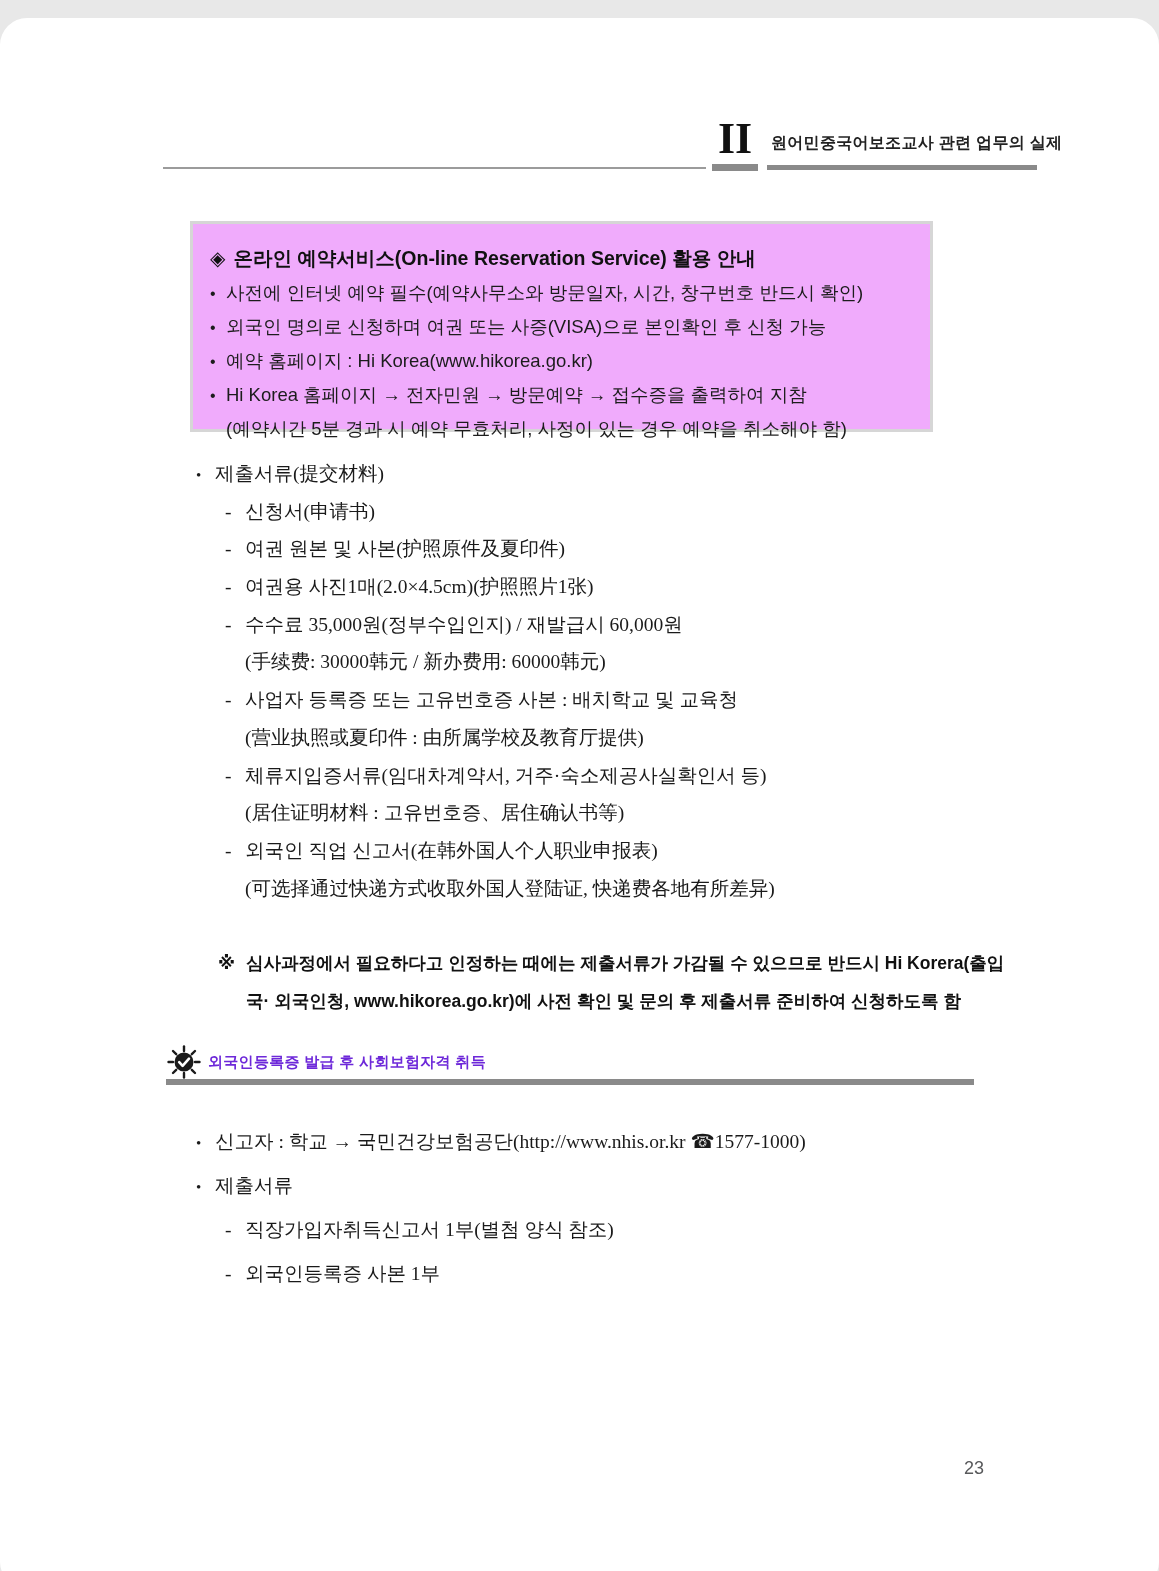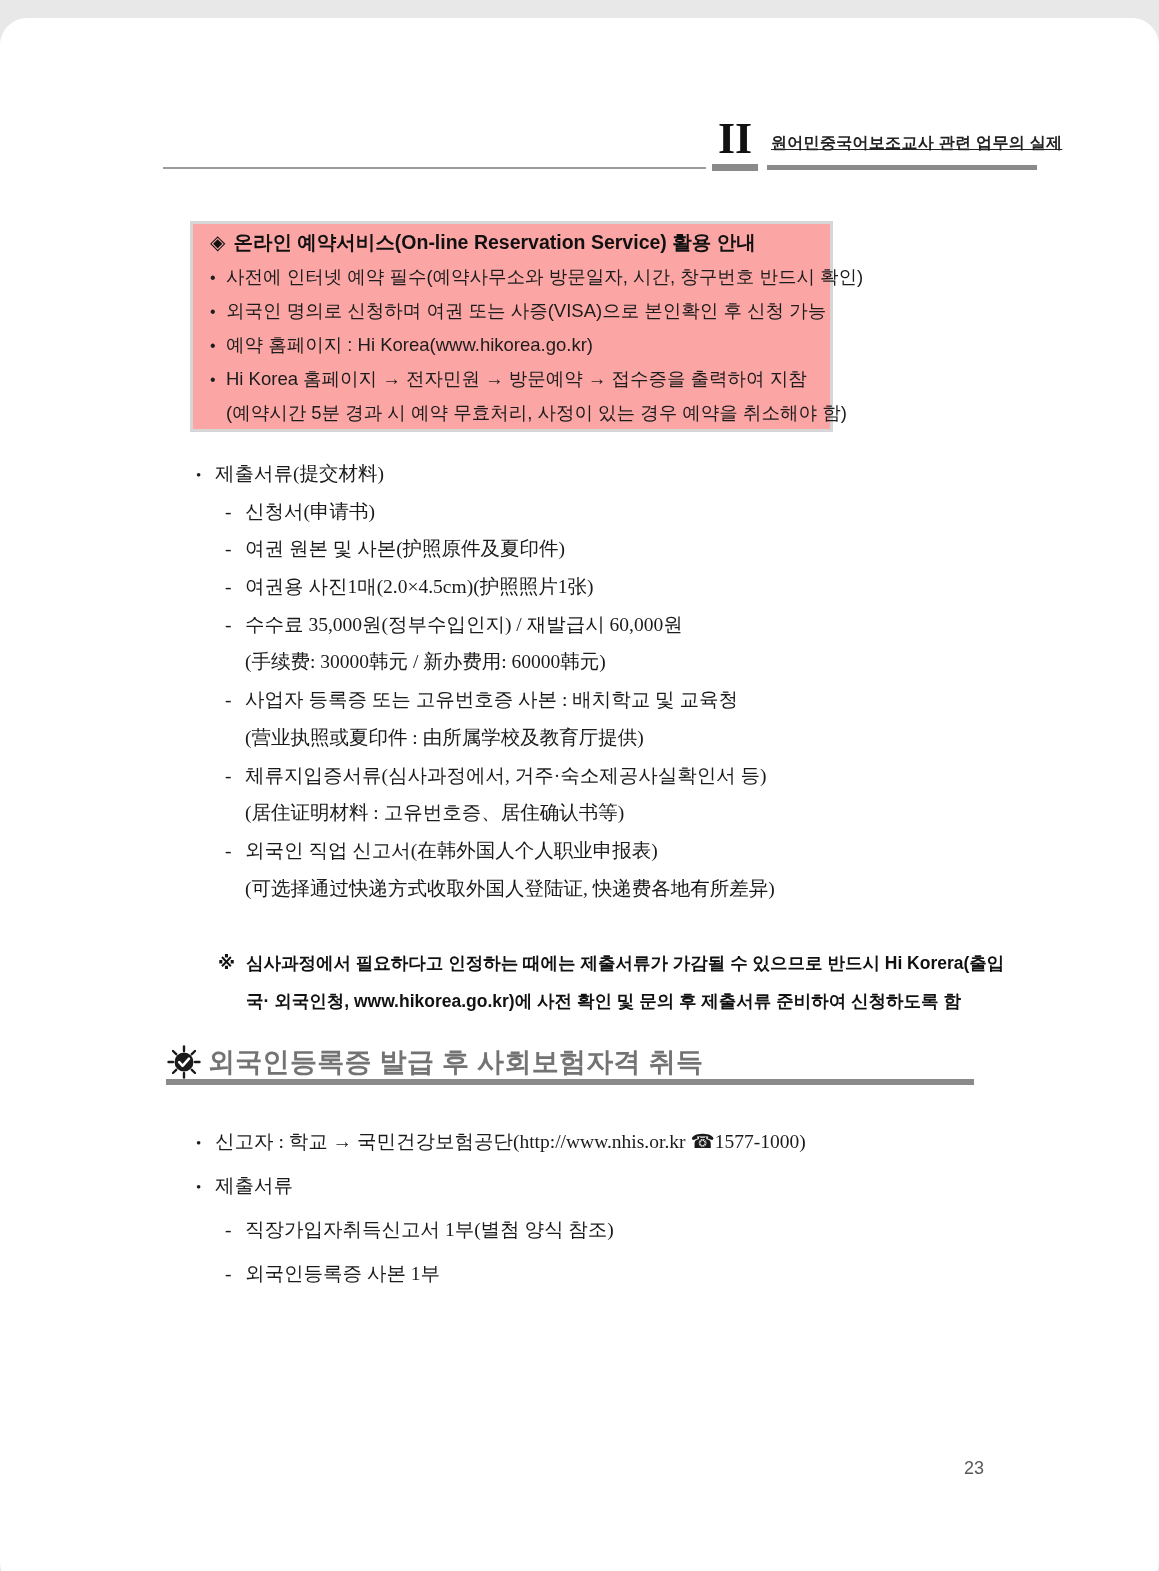--- a/index.html
+++ b/index.html
@@ -17,29 +17,29 @@
   .hdr-thin-rule{position:absolute;left:163px;top:149px;width:543px;height:2px;background:#9b9b9b;}
   .hdr-numeral{
     position:absolute;left:711px;top:96px;width:48px;height:50px;
     font-family:"Liberation Serif","DejaVu Serif",serif;
     font-size:44px;font-weight:700;text-align:center;line-height:50px;color:#111;
   }
   .hdr-numeral-bar{position:absolute;left:712px;top:146px;width:46px;height:7px;background:#8a8a8a;}
   .hdr-title{
     position:absolute;left:771px;top:110px;height:30px;line-height:30px;
     font-family:"Liberation Sans","DejaVu Sans",sans-serif;
-    font-size:16px;font-weight:600;letter-spacing:0.3px;color:#222;white-space:nowrap;text-decoration:underline;
+    font-size:16px;font-weight:600;letter-spacing:0.3px;color:#222;white-space:nowrap;
   }
   .hdr-title-bar{position:absolute;left:767px;top:147px;width:270px;height:5px;background:#8a8a8a;}
   
   .info-box{
-    position:absolute;left:190px;top:203px;width:643px;height:211px;
-    box-sizing:border-box;border:3px solid #d6d6d6;background:#fca5a5;
+    position:absolute;left:190px;top:203px;width:743px;height:211px;
+    box-sizing:border-box;border:3px solid #d6d6d6;background:#f0abfc;
     font-family:"Liberation Sans","DejaVu Sans",sans-serif;
-    padding:0 10px 0 17px;
+    padding:16px 10px 0 17px;
   }
   .info-box-title{font-size:19.5px;font-weight:700;line-height:36px;white-space:nowrap;color:#111;}
   .info-box-title .diamond{font-size:20px;margin-right:8px;font-weight:400;}
   .info-row{font-size:18.5px;line-height:33px;white-space:nowrap;color:#1c1c1c;}
   .info-row .b{display:inline-block;width:16px;font-size:16px;}
   .info-row.cont{padding-left:16px;}
   
   .doc-list{position:absolute;left:196px;top:437px;white-space:nowrap;}
   .doc-row{height:37.7px;line-height:37.7px;font-size:19.5px;}
   .doc-row .lead-b{display:inline-block;width:19px;font-size:15px;vertical-align:baseline;}
@@ -55,21 +55,21 @@
   .note .note-marker{position:absolute;left:0;top:0;}
   .note .note-text{display:block;padding-left:28px;}
   
   .sec2-head{
     position:absolute;left:166px;top:1026px;height:36px;
     font-family:"Liberation Sans","DejaVu Sans",sans-serif;white-space:nowrap;
   }
   .sec2-icon{display:inline-block;vertical-align:middle;width:36px;height:36px;margin-right:6px;}
   .sec2-title{
     display:inline-block;vertical-align:middle;
-    font-size:27px;font-weight:700;color:#737373;letter-spacing:0.3px;
+    font-size:15px;font-weight:700;color:#6d28d9;letter-spacing:0.3px;
   }
   .sec2-bar{position:absolute;left:166px;top:1061px;width:808px;height:6px;background:#8a8a8a;}
   .sec2-list{position:absolute;left:196px;top:1102px;white-space:nowrap;}
   .sec2-row{height:44px;line-height:44px;font-size:19.5px;}
   .sec2-row .lead-b{display:inline-block;width:19px;font-size:15px;}
   .sec2-row.sub{padding-left:29px;}
   .sec2-row.sub .m{display:inline-block;width:20px;}
   
   .page-number{
     position:absolute;left:948px;top:1440px;width:52px;text-align:center;
@@ -128,21 +128,21 @@
     <div class="doc-row cont">
       <span>(手续费: 30000韩元 / 新办费用: 60000韩元)</span>
     </div>
     <div class="doc-row sub">
       <span class="m">-</span><span>사업자 등록증 또는 고유번호증 사본 : 배치학교 및 교육청</span>
     </div>
     <div class="doc-row cont">
       <span>(营业执照或夏印件 : 由所属学校及教育厅提供)</span>
     </div>
     <div class="doc-row sub">
-      <span class="m">-</span><span>체류지입증서류(심사과정에서, 거주·숙소제공사실확인서 등)</span>
+      <span class="m">-</span><span>체류지입증서류(임대차계약서, 거주·숙소제공사실확인서 등)</span>
     </div>
     <div class="doc-row cont">
       <span>(居住证明材料 : 고유번호증、居住确认书等)</span>
     </div>
     <div class="doc-row sub">
       <span class="m">-</span><span>외국인 직업 신고서(在韩外国人个人职业申报表)</span>
     </div>
     <div class="doc-row cont">
       <span>(可选择通过快递方式收取外国人登陆证, 快递费各地有所差异)</span>
     </div>

